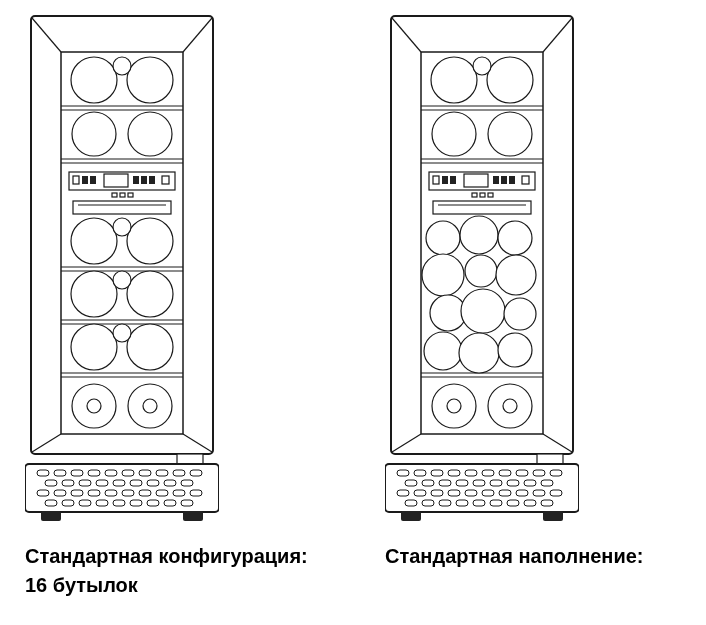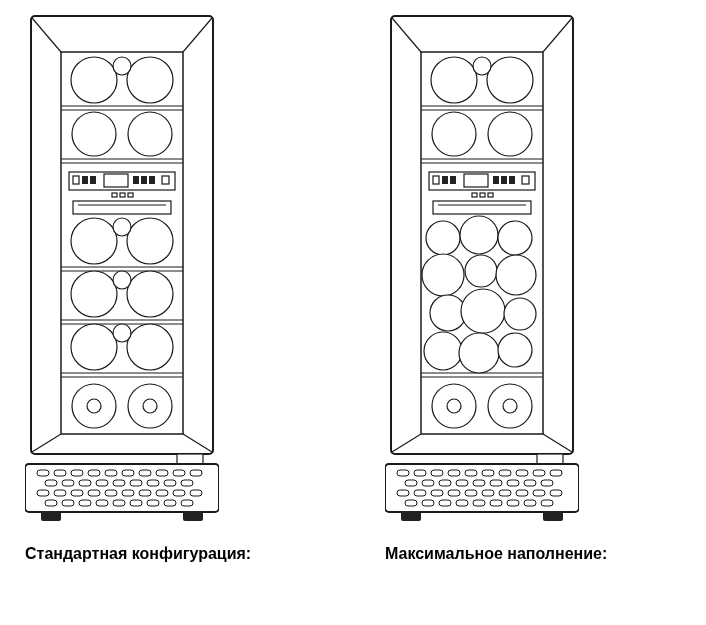--- a/index.html
+++ b/index.html
@@ -4,21 +4,21 @@
 <style>
   html,body{margin:0;padding:0;}
   body{
     width:706px;height:625px;position:relative;background:#ffffff;
     font-family:"Liberation Sans", sans-serif;overflow:hidden;
   }
   .figure{position:absolute;top:14px;}
   .figure.left{left:25px;}
   .figure.right{left:385px;}
   .cooler{display:block;}
-  .caption{margin-top:16px;font-size:16px;font-weight:bold;color:#000;line-height:1.45;}
+  .caption{margin-top:16px;font-size:20px;font-weight:bold;color:#000;line-height:1.45;}
   .caption div{white-space:nowrap;}
 </style>
 </head>
 <body>
 
 <svg style="position:absolute;width:0;height:0" aria-hidden="true">
   <defs>
 
     <g id="def-shelf" stroke="#1a1a1a" stroke-width="1.2">
       <line x1="36" y1="0" x2="158" y2="0"></line>
@@ -120,20 +120,21 @@
     <g>
       <use href="#def-brow" y="227"></use>
       <use href="#def-shelf" y="253"></use>
       <use href="#def-brow" y="280"></use>
       <use href="#def-shelf" y="306"></use>
       <use href="#def-brow" y="333"></use>
     </g>
   </svg>
   <div class="caption">
     <div>Стандартная конфигурация:</div>
+    <div>16 бутылок</div>
   </div>
 </div>
 
 <div class="figure right">
   <svg class="cooler" viewBox="0 0 194 512" width="194" height="512">
     <use href="#def-shell"></use>
     <g stroke="#1a1a1a" stroke-width="1.2" fill="#ffffff">
       <circle cx="58" cy="224" r="17"></circle>
       <circle cx="94" cy="221" r="19"></circle>
       <circle cx="130" cy="224" r="17"></circle>
@@ -142,15 +143,15 @@
       <circle cx="131" cy="261" r="20"></circle>
       <circle cx="63" cy="299" r="18"></circle>
       <circle cx="98" cy="297" r="22"></circle>
       <circle cx="135" cy="300" r="16"></circle>
       <circle cx="58" cy="337" r="19"></circle>
       <circle cx="94" cy="339" r="20"></circle>
       <circle cx="130" cy="336" r="17"></circle>
     </g>
   </svg>
   <div class="caption">
-    <div>Максимальное наполнение:</div>
+    <div>Стандартная наполнение:</div>
   </div>
 </div>
 
 </body></html>

